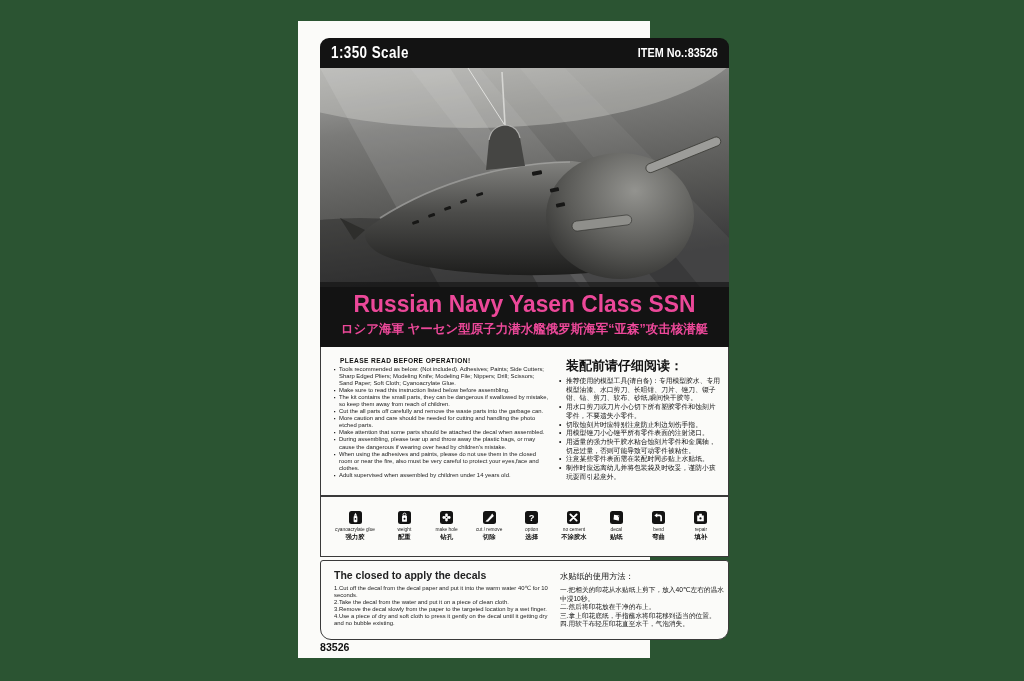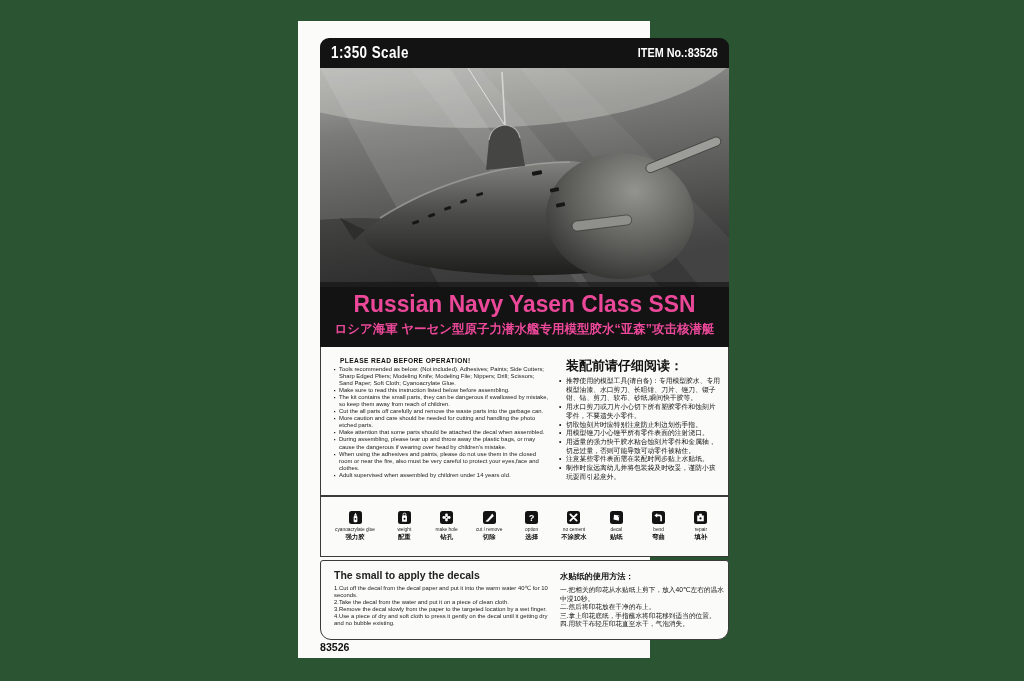--- a/index.html
+++ b/index.html
@@ -75,21 +75,21 @@
   
   .decal-box{
     position:absolute;left:22px;top:539px;width:409px;height:80px;
     border:1px solid #3a3a3a;border-radius:3px 3px 11px 11px;
     box-sizing:border-box;display:flex;background:#fbfbf9;
   }
   .decal-en{width:235px;padding:8px 4px 0 13px;box-sizing:border-box;}
   .decal-en .hdr{font-size:10.5px;font-weight:bold;color:#222;margin:0 0 4px 0;}
   .decal-en li{font-size:5.9px;line-height:7.1px;color:#222;}
   .decal-cn{width:172px;padding:8px 4px 0 4px;box-sizing:border-box;}
-  .decal-cn .hdr{font-size:8.2px;font-weight:bold;color:#111;margin:2px 0 4px 0;}
+  .decal-cn .hdr{font-size:8.2px;font-weight:normal;color:#111;margin:2px 0 4px 0;}
   .decal-cn li{font-size:6.7px;line-height:8.6px;color:#111;}
   
   .footer-no{
     position:absolute;left:22px;top:620px;font-size:11.5px;font-weight:bold;color:#111;
     display:inline-block;transform:scaleX(0.92);transform-origin:left center;
   }
 </style>
 </head>
 <body>
 
@@ -160,21 +160,21 @@
 
       <path d="M45 162 L20 150 L34 172 Z" fill="#2e2e2c"></path>
       <rect x="0" y="214" width="409" height="5" fill="#111111" opacity="0.6"></rect>
     </svg>
   </div>
 
   <div class="title-block">
     <div class="main-title">Russian Navy Yasen Class SSN</div>
     <div class="subtitle-row">
       <span>ロシア海軍 ヤーセン型原子力潜水艦</span>
-      <span>专用模型胶水“亚森”攻击核潜艇</span>
+      <span>俄罗斯海军“亚森”攻击核潜艇</span>
     </div>
   </div>
 
   <div class="instr-box">
     <div class="instr-en">
       <div class="hdr">PLEASE READ BEFORE OPERATION!</div>
       <ul>
         <li>Tools recommended as below:  (Not included). Adhesives; Paints; Side Cutters; Sharp Edged Pliers; Modeling Knife; Modeling File; Nippers; Drill; Scissors; Sand Paper; Soft Cloth; Cyanoacrylate Glue.</li>
         <li>Make sure to read this instruction listed below before assembling.</li>
         <li>The kit contains the small parts, they can be dangerous if swallowed by mistake, so keep them away from reach of  children.</li>
@@ -302,21 +302,21 @@
         </svg>
       </span>
       <span class="icon-en">repair</span>
       <span class="icon-zh">填补</span>
     </div>
 
   </div>
 
   <div class="decal-box">
     <div class="decal-en">
-      <div class="hdr">The small to apply the decals</div>
+      <div class="hdr">The closed to apply the decals</div>
       <ol>
         <li>1.Cut off the decal from the decal paper and put it into the warm water 40℃ for 10 seconds.</li>
         <li>2.Take the decal from the water and put it on a piece of clean cloth.</li>
         <li>3.Remove the decal slowly from the paper to the targeted location by a wet finger.</li>
         <li>4.Use a piece of dry and soft cloth to press it gently on the decal until it  getting dry and no bubble existing.</li>
       </ol>
     </div>
     <div class="decal-cn">
       <div class="hdr">水贴纸的使用方法：</div>
       <ol>

